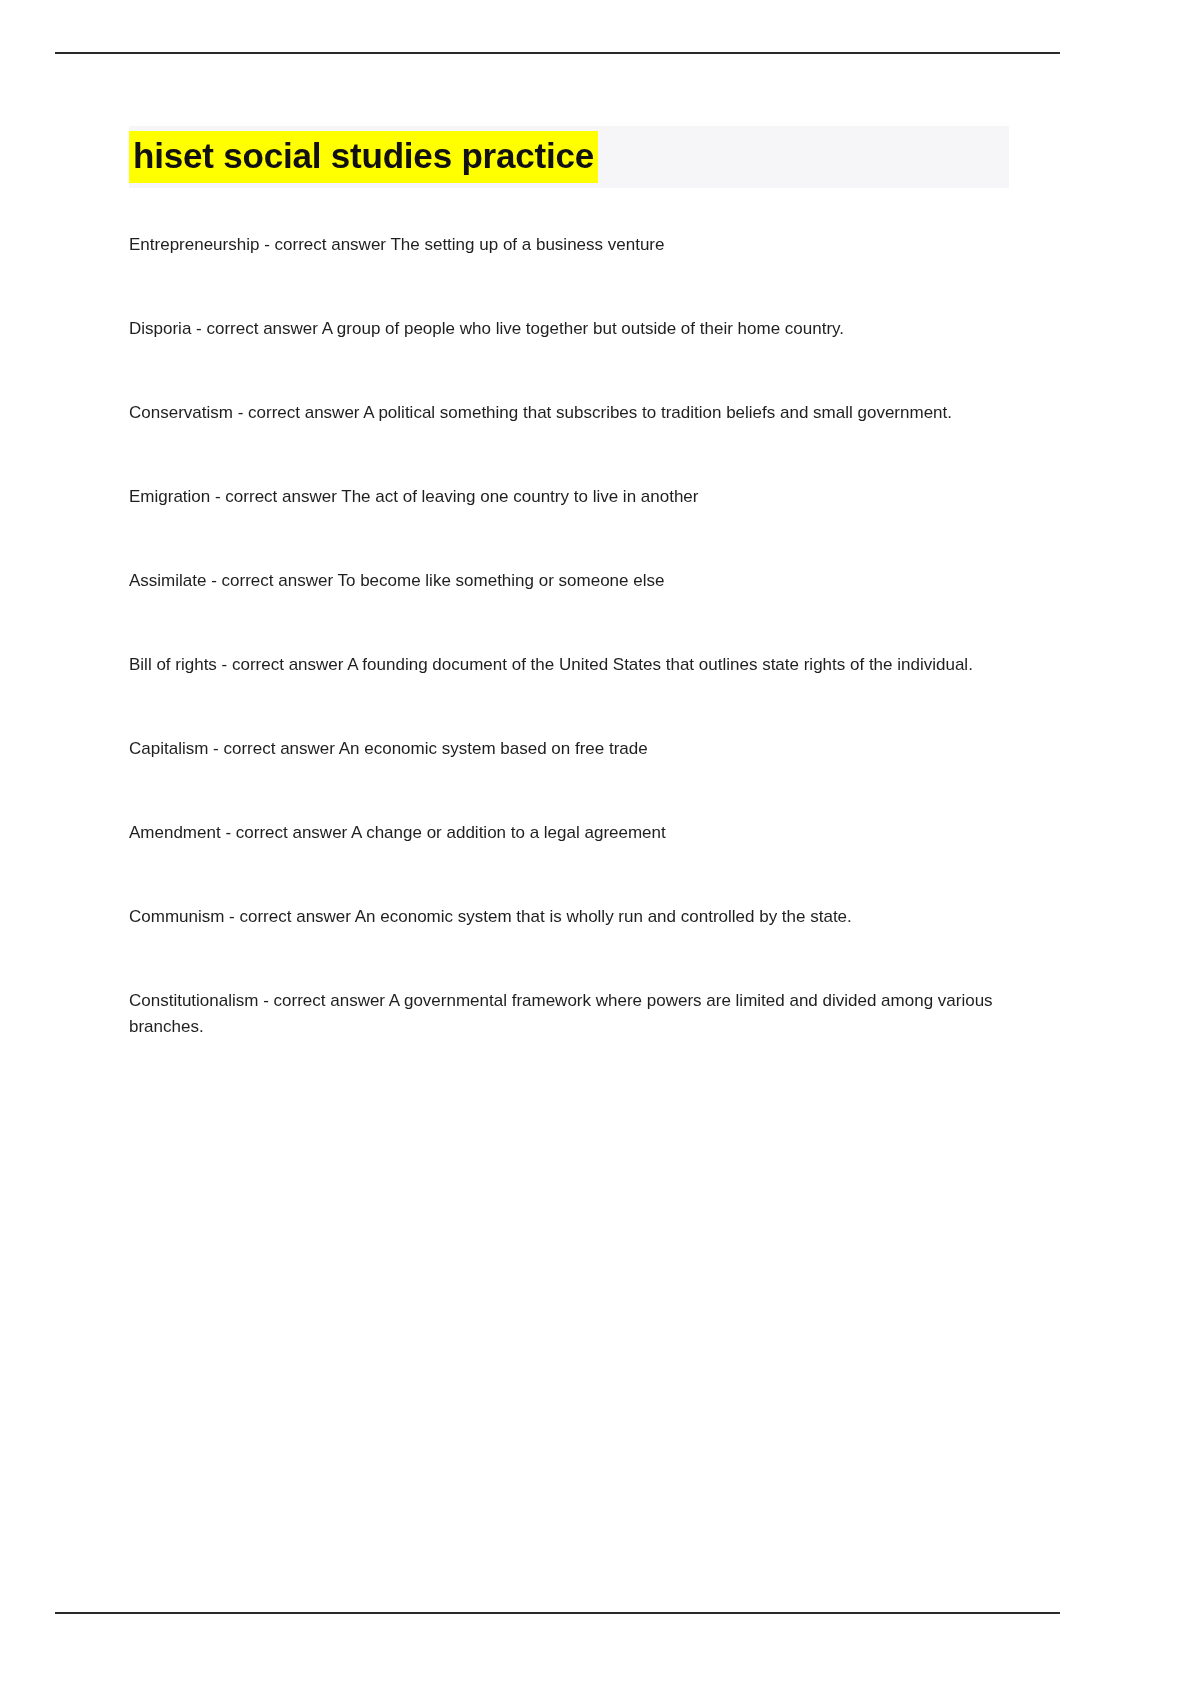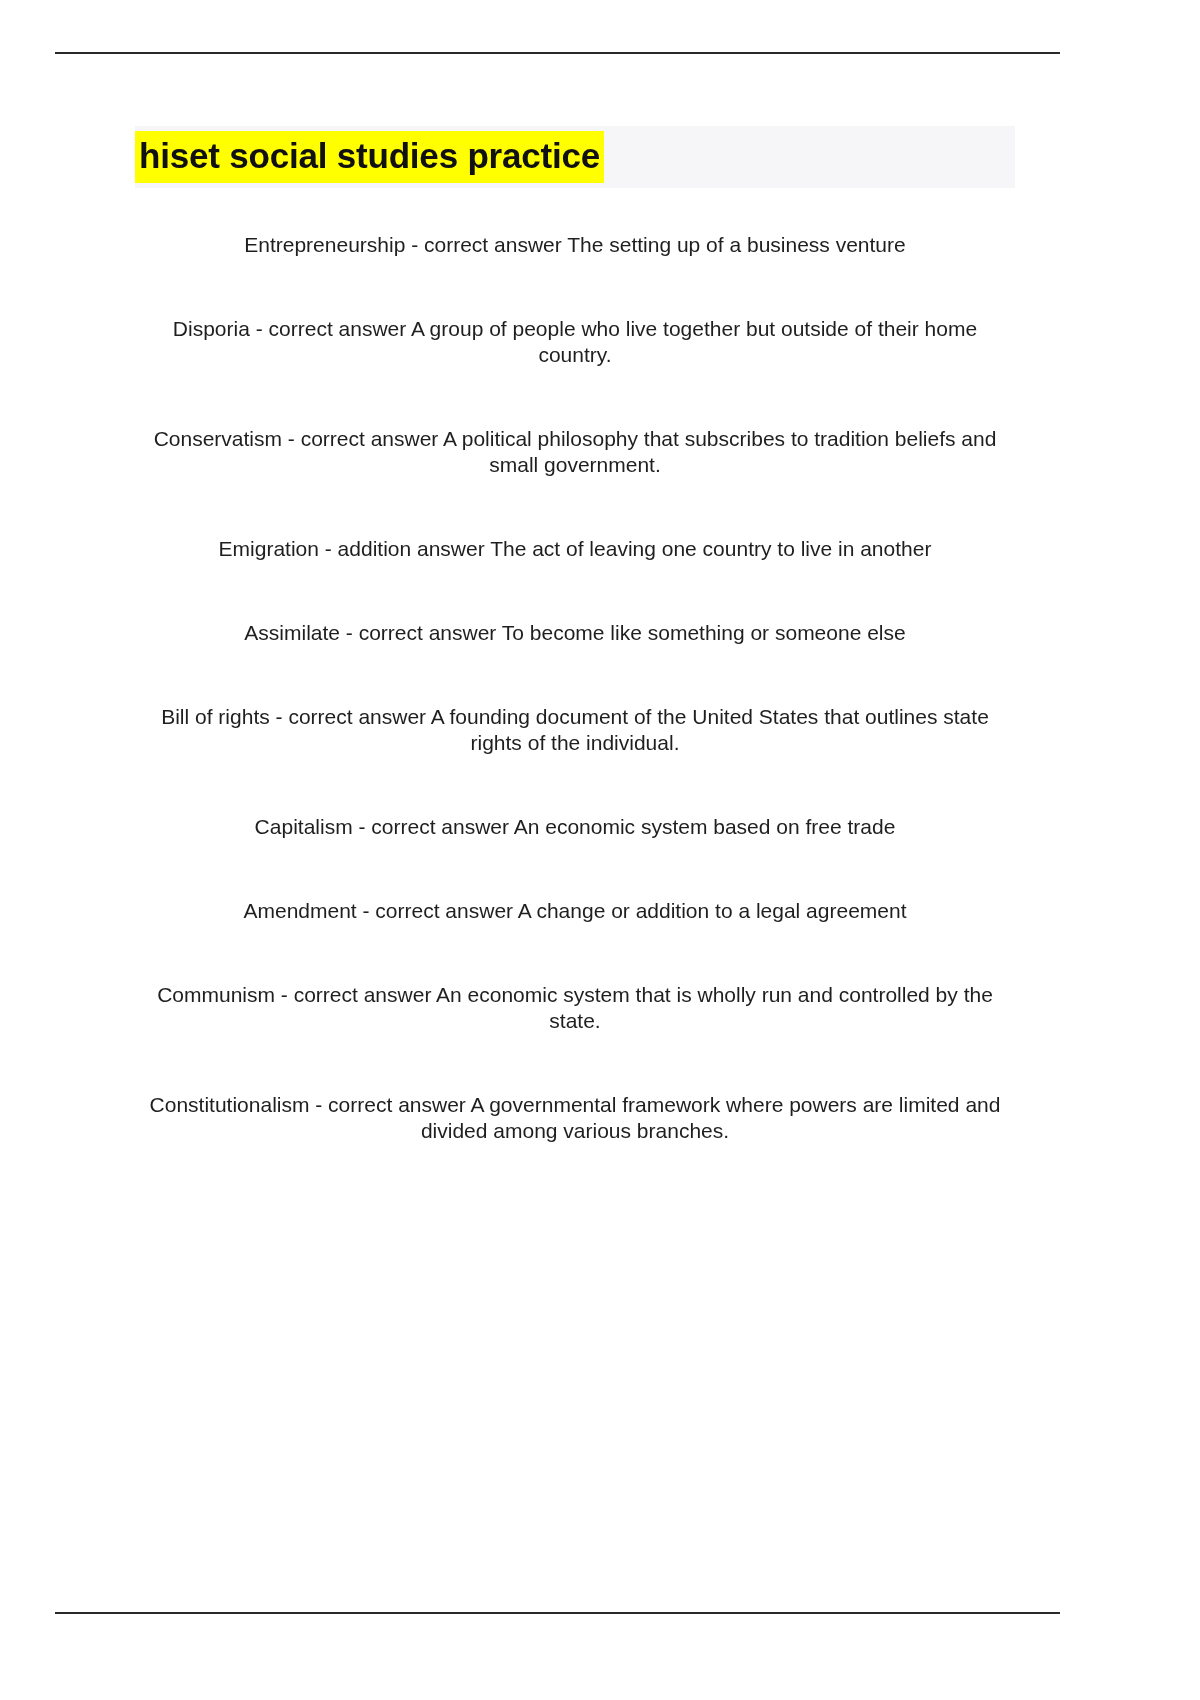--- a/index.html
+++ b/index.html
@@ -28,24 +28,23 @@
     left: 55px;
     width: 1005px;
     height: 0;
     border-top: 2px solid #2a2a2a;
   }
   .rule-top { top: 52px; }
   .rule-bottom { top: 1612px; }
 
   .content {
     position: absolute;
-    left: 135px;
+    left: 129px;
     top: 126px;
     width: 880px;
-    text-align: center;
   }
 
   .title-band {
     background: #f6f6f8;
     width: 880px;
     height: 62px;
     display: flex;
     align-items: center;
     padding: 0;
     box-sizing: border-box;
@@ -59,21 +58,21 @@
     line-height: 46px;
     padding: 2px 4px 4px 4px;
     color: #111111;
     font-family: "Liberation Sans", sans-serif;
   }
 
   .entries {
     margin-top: 44px;
   }
   .entry {
-    font-size: 21px;
+    font-size: 17px;
     line-height: 26px;
     color: #1f1f1f;
     margin-bottom: 58px;
     max-width: 880px;
     font-family: "Liberation Sans", sans-serif;
   }
   .entry:last-child { margin-bottom: 0; }
 </style>
 </head>
 <body>
@@ -84,22 +83,22 @@
 
   <div class="content">
 
     <div class="title-band">
       <span class="title-text">hiset social studies practice</span>
     </div>
 
     <div class="entries">
       <p class="entry">Entrepreneurship - correct answer The setting up of a business venture</p>
       <p class="entry">Disporia - correct answer A group of people who live together but outside of their home country.</p>
-      <p class="entry">Conservatism - correct answer A political philosophy that subscribes to tradition beliefs and small government.</p>
-      <p class="entry">Emigration - addition answer The act of leaving one country to live in another</p>
+      <p class="entry">Conservatism - correct answer A political something that subscribes to tradition beliefs and small government.</p>
+      <p class="entry">Emigration - correct answer The act of leaving one country to live in another</p>
       <p class="entry">Assimilate - correct answer To become like something or someone else</p>
       <p class="entry">Bill of rights - correct answer A founding document of the United States that outlines state rights of the individual.</p>
       <p class="entry">Capitalism - correct answer An economic system based on free trade</p>
       <p class="entry">Amendment - correct answer A change or addition to a legal agreement</p>
       <p class="entry">Communism - correct answer An economic system that is wholly run and controlled by the state.</p>
       <p class="entry">Constitutionalism - correct answer A governmental framework where powers are limited and divided among various branches.</p>
     </div>
 
   </div>
 

